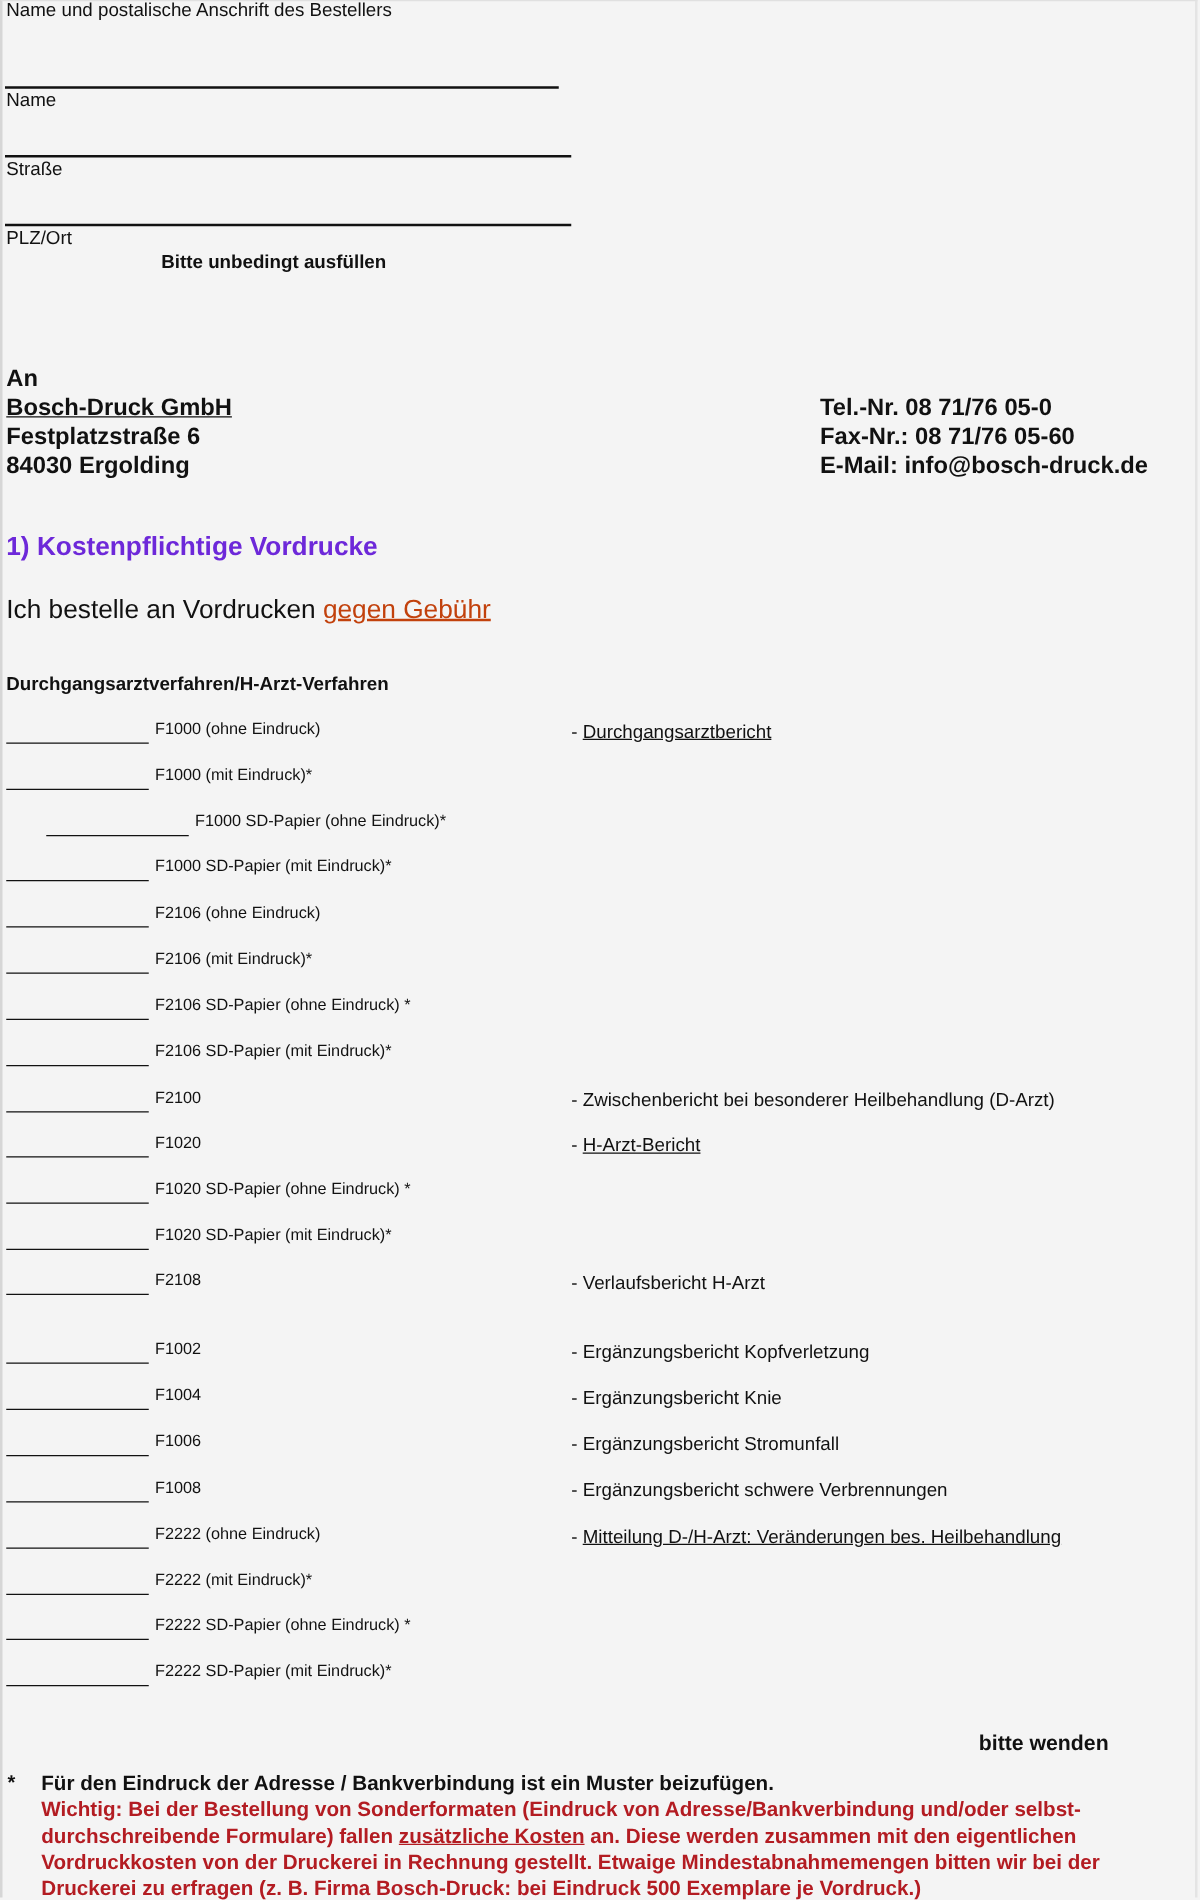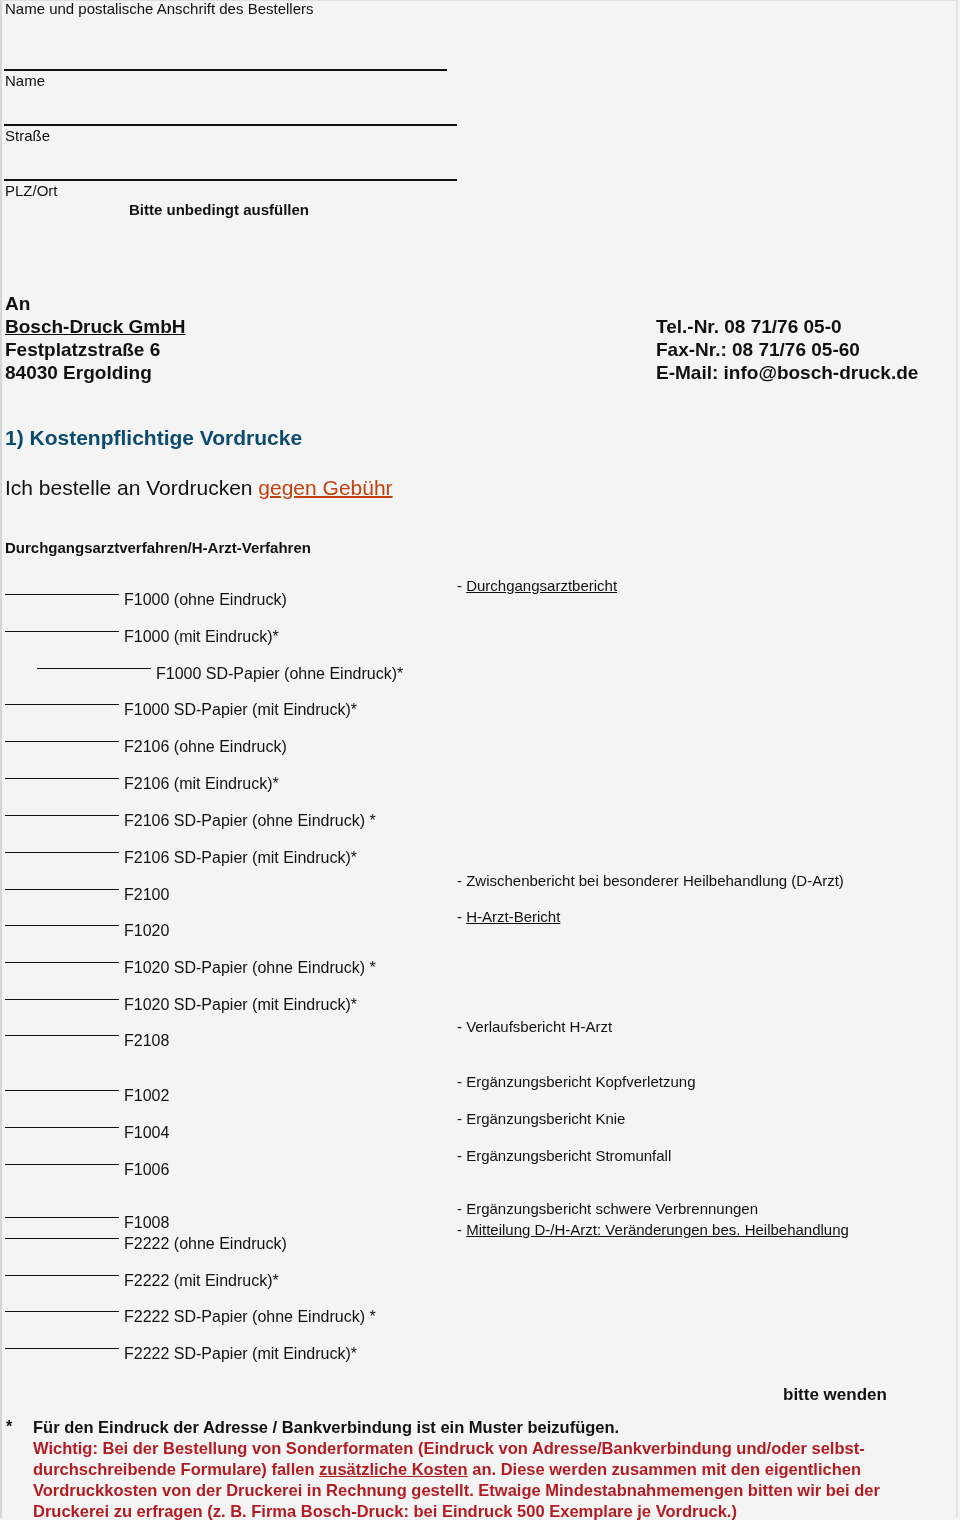--- a/index.html
+++ b/index.html
@@ -17,28 +17,28 @@
     }
     .abs { position: absolute; white-space: nowrap; }
     .sender-heading { left: 5px; top: 0px; font-size: 15px; }
     .sig-line { position: absolute; left: 4px; height: 0; border-top: 2px solid #111; }
     .sig-label { left: 5px; font-size: 15px; text-align: center; }
     .hint { left: 129px; top: 201px; font-size: 15px; font-weight: bold; }
 
     .addr { left: 5px; font-size: 19px; font-weight: bold; line-height: 23px; }
     .contact { left: 656px; font-size: 19px; font-weight: bold; line-height: 23px; }
 
-    .section-title { left: 5px; top: 426px; font-size: 21px; font-weight: bold; color: #0c4a6e; }
+    .section-title { left: 5px; top: 426px; font-size: 21px; font-weight: bold; color: #6d28d9; }
     .order-line { left: 5px; top: 476px; font-size: 21px; }
     .order-line .fee { color: #c2410c; text-decoration: underline; text-decoration-thickness: 2px; }
     .category { left: 5px; top: 539px; font-size: 15px; font-weight: bold; }
 
     .row { position: absolute; left: 0; width: 960px; height: 22px; }
     .qty-blank { position: absolute; left: 5px; top: 19px; width: 114px; border-top: 1.5px solid #111; }
-    .form-code { position: absolute; left: 124px; top: 16px; font-size: 16px; white-space: nowrap; text-align: right; }
+    .form-code { position: absolute; left: 124px; top: 0; font-size: 13px; white-space: nowrap; text-align: right; }
     .desc { position: absolute; left: 457px; top: 2px; font-size: 15px; white-space: nowrap; }
     .desc .u { text-decoration: underline; }
 
     .turn { left: 783px; top: 1385px; font-size: 17px; font-weight: bold; }
     .fn-star { left: 6px; top: 1418px; font-size: 16px; font-weight: bold; }
     .fn-main { left: 33px; top: 1418px; font-size: 16.5px; font-weight: bold; }
     .warn {
       position: absolute; left: 33px; top: 1438px; width: 925px;
       font-size: 16.5px; font-weight: bold; color: #b31c22; line-height: 21px;
       white-space: normal;
@@ -143,21 +143,21 @@
     <div class="row" style="top: 1108px;">
       <div class="qty-blank"></div>
       <span class="form-code">F1004</span>
       <span class="desc"><span>- </span><span>Ergänzungsbericht Knie</span></span>
     </div>
     <div class="row" style="top: 1145px;">
       <div class="qty-blank"></div>
       <span class="form-code">F1006</span>
       <span class="desc"><span>- </span><span>Ergänzungsbericht Stromunfall</span></span>
     </div>
-    <div class="row" style="top: 1182px; margin-top: 16px;">
+    <div class="row" style="top: 1182px;">
       <div class="qty-blank"></div>
       <span class="form-code">F1008</span>
       <span class="desc"><span>- </span><span>Ergänzungsbericht schwere Verbrennungen</span></span>
     </div>
     <div class="row" style="top: 1219px;">
       <div class="qty-blank"></div>
       <span class="form-code">F2222 (ohne Eindruck)</span>
       <span class="desc"><span>- </span><span class="u">Mitteilung D-/H-Arzt: Veränderungen bes. Heilbehandlung</span></span>
     </div>
     <div class="row" style="top: 1256px;">

